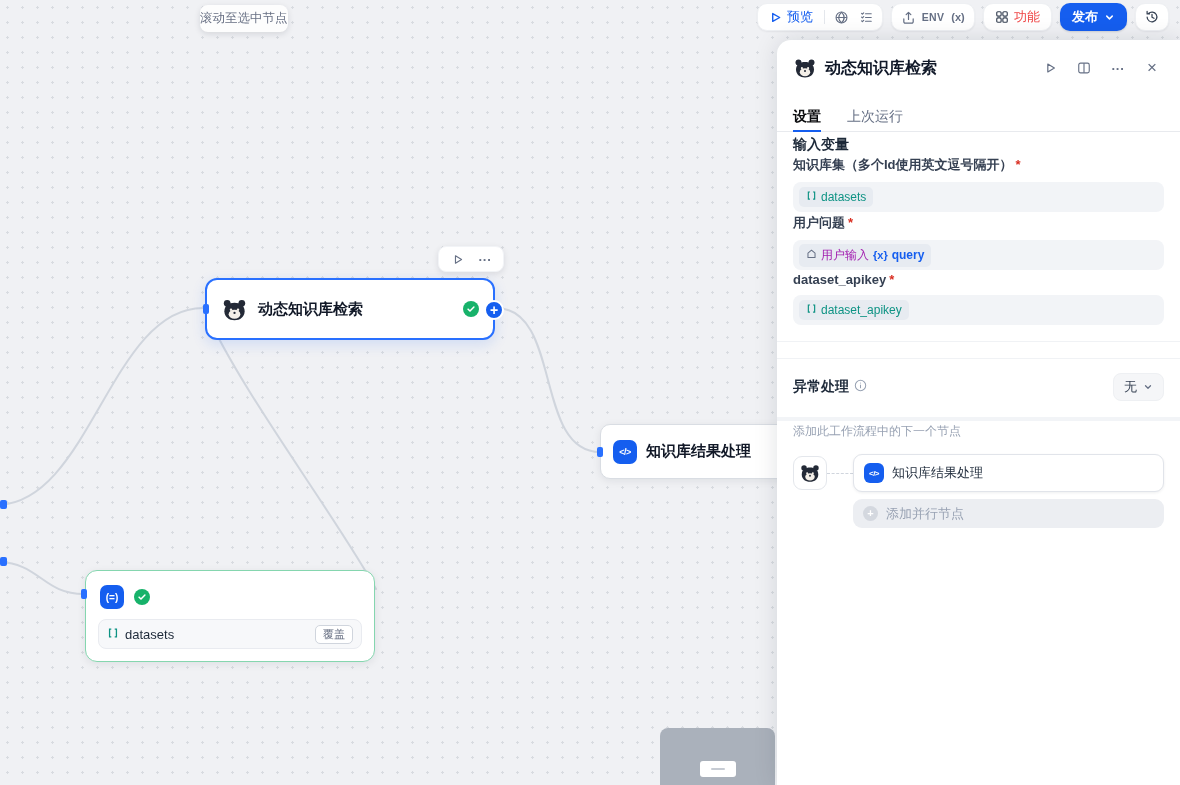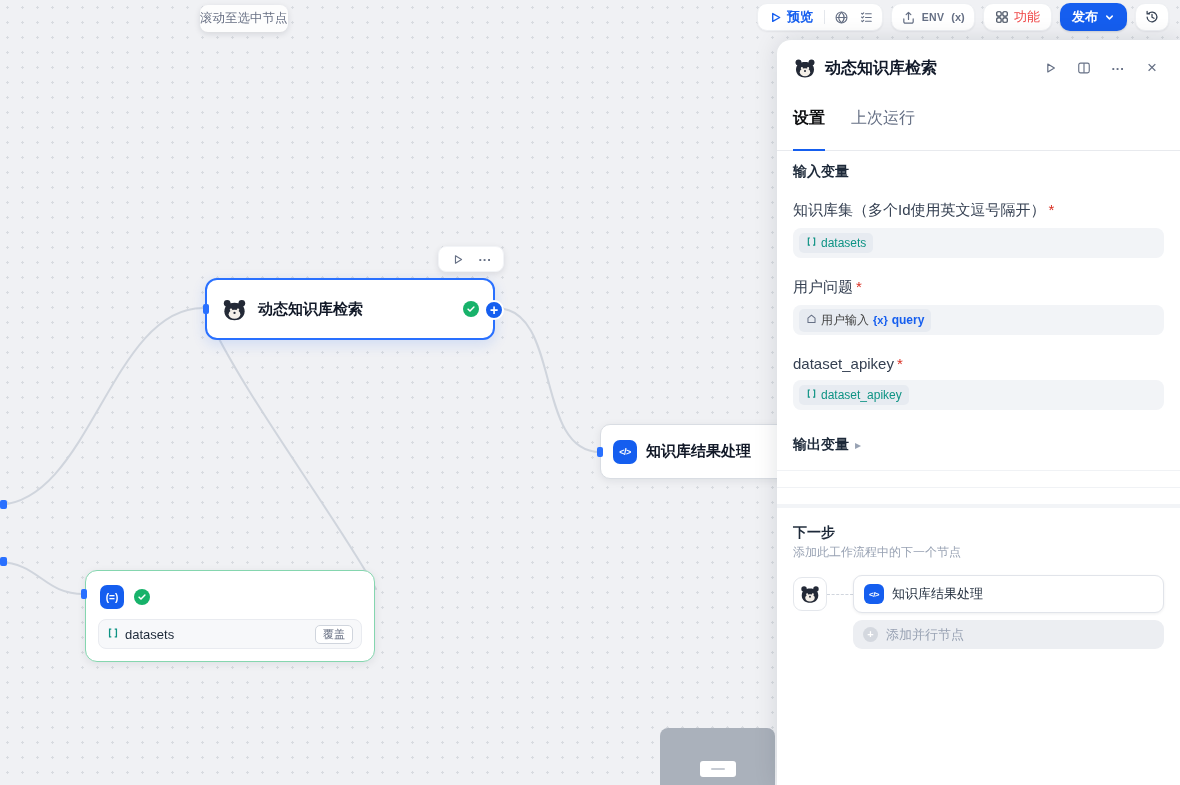--- a/index.html
+++ b/index.html
@@ -16,21 +16,21 @@
 
   .toast { position:absolute; left:200px; top:5px; z-index:7; background:#fdfdfd; border-radius:8px;
            padding:5px 0; font-size:12.5px; color:#676f83; box-shadow:0 2px 6px rgba(16,24,40,.12); }
 
   
   .toolbar { position:absolute; top:3px; right:11px; display:flex; gap:8px; align-items:center; z-index:8; }
   .tgroup { background:#fff; border:1px solid #eef0f3; border-radius:10px; height:28px; display:flex;
             align-items:center; padding:0 4px; gap:1px; box-shadow:0 1px 2px rgba(16,24,40,.06); }
   .tbtn { display:flex; align-items:center; gap:5px; padding:3px 7px; border-radius:7px; cursor:pointer;
           font-size:13px; color:#ef4444; }
-  .tbtn.blue { color:#155eef; font-weight:700; }
+  .tbtn.blue { color:#155eef; font-weight:400; }
   .tdiv { width:1px; height:14px; background:#e4e7ec; margin:0 3px; }
   .env { font-size:10.5px; font-weight:700; color:#667085; letter-spacing:.3px; }
   .varx { font-size:11px; font-weight:700; color:#667085; }
   .publish { background:#155eef; color:#fff; border-radius:10px; height:28px; display:flex; align-items:center;
              gap:6px; padding:0 12px; font-size:13px; font-weight:700; cursor:pointer;
              box-shadow:0 1px 2px rgba(16,24,40,.15); }
   .iconbtn { width:24px; height:24px; display:flex; align-items:center; justify-content:center;
              border-radius:6px; cursor:pointer; color:#667085; }
 
   
@@ -69,31 +69,31 @@
   .gray-box .dash { width:14px; height:2px; background:#c6cbd3; border-radius:1px; }
 
   
   .panel { position:absolute; top:40px; right:0; bottom:0; width:403px; background:#fff; z-index:10;
            border-radius:14px 0 0 0; box-shadow:0 0 24px rgba(16,24,40,.12); padding:12px 16px 0; overflow:hidden; }
   .p-head { display:flex; align-items:center; gap:8px; height:32px; }
   .p-title { font-size:16px; font-weight:700; color:#101828; flex:1; }
   .p-head .iconbtn { margin-left:2px; }
   .p-desc { margin-top:9px; font-size:13px; color:#98a2b3; }
   .tabs { display:flex; gap:26px; margin:20px -16px 0; padding:0 16px; border-bottom:1px solid #e8eaee; }
-  .tab { font-size:16px; color:#667085; padding:4px 0 20px; cursor:pointer;font-family:Liberation Serif, serif; }
+  .tab { font-size:14px; color:#667085; padding:4px 0 4px; cursor:pointer;font-family:Liberation Serif, serif; }
   .tab.active { color:#0b0c0e; font-weight:700; border-bottom:2px solid #155eef; margin-bottom:-1px; }
   .sec-title { font-size:14px; font-weight:700; color:#1d2939; }
-  .f-label { font-size:15px; color:#354052; margin-top:20px; }
+  .f-label { font-size:13px; color:#354052; margin-top:2px;font-weight:bold; }
   .req { color:#d92d20; margin-left:3px; }
   .field { margin-top:8px; background:#f2f4f7; border-radius:8px; height:30px; display:flex;
            align-items:center; padding:0 6px; }
   .chip { background:#e7ebf1; border-radius:5px; display:flex; align-items:center; gap:4px;
           padding:3px 7px; font-size:12px; }
   .chip .blue { color:#155eef; font-weight:700; }
-  .chip .nodename { color:#404040; }
+  .chip .nodename { color:#a21caf; }
   .braces { font-weight:700; font-size:11px; }
   .row { display:flex; align-items:center; justify-content:space-between; }
   .divider { height:1px; background:#f0f2f5; margin:16px -16px 0; }
   .thick-divider { height:4px; background:#f2f4f7; margin:16px -16px 0; }
   .caret { color:#98a2b3; font-size:12px; margin-left:6px; }
   .toggle { width:30px; height:16px; border-radius:999px; background:#e4e7ec; position:relative; cursor:pointer; }
   .toggle .knob { position:absolute; left:2px; top:2px; width:12px; height:12px; border-radius:50%;
                   background:#fff; box-shadow:0 1px 2px rgba(16,24,40,.2); }
   .select { display:flex; align-items:center; gap:6px; background:#f5f6f8; border:1px solid #eef0f3;
             border-radius:8px; padding:4px 10px; font-size:13px; color:#354052; cursor:pointer; }
@@ -102,21 +102,21 @@
   .next-bear { width:34px; height:34px; border:1px solid #e4e7ec; border-radius:9px; background:#fff;
                display:flex; align-items:center; justify-content:center; margin-top:2px; }
   .connector { width:26px; border-top:1px dashed #d0d5dd; margin-top:19px; }
   .next-cards { flex:1; }
   .next-card { background:#fff; border:1px solid #e1e4ea; border-radius:9px; height:38px; display:flex;
                align-items:center; gap:8px; padding:0 10px; box-shadow:0 1px 3px rgba(16,24,40,.07); cursor:pointer; }
   .next-card .t { font-size:13px; color:#1d2939; font-weight:400; }
   .parallel { margin-top:7px; background:#eceef2; border-radius:9px; height:29px; display:flex;
               align-items:center; gap:8px; padding:0 10px; color:#98a2b3; font-size:13px; cursor:pointer; }
   .pluscirc { width:15px; height:15px; border-radius:50%; background:#d4d8df; color:#fff; display:flex;
-              align-items:center; justify-content:center; font-size:11px; font-weight:700; line-height:1; } .mt20 { margin-top:12px; } .mt26 { margin-top:26px; } .mt14 { margin-top:14px; } .mt16 { margin-top:16px; }
+              align-items:center; justify-content:center; font-size:11px; font-weight:700; line-height:1; } .mt20 { margin-top:4px; } .mt26 { margin-top:26px; } .mt14 { margin-top:14px; } .mt16 { margin-top:16px; }
 </style>
 </head>
 <body>
 
 <div id="canvas">
 
   <svg class="edges" width="1180" height="785">
     <path d="M -4 505 C 90 505 110 308 203 308" stroke="#d0d5dd" stroke-width="2" fill="none" stroke-linecap="round"></path>
     <path d="M -4 562 C 40 562 42 594 84 594" stroke="#d0d5dd" stroke-width="2" fill="none" stroke-linecap="round"></path>
     <path d="M 376 589 C 335 515 240 390 206 312" stroke="#d0d5dd" stroke-width="2" fill="none" stroke-linecap="round"></path>
@@ -333,34 +333,46 @@
     <span class="chip">
       <span class="teal">
         <svg width="11" height="11" viewBox="0 0 14 14" fill="none" stroke="currentColor" stroke-width="1.5">
             <path d="M5 2.5H3v9h2M9 2.5h2v9H9"></path>
           </svg>
       </span>
       <span class="teal">dataset_apikey</span>
     </span>
   </div>
 
-  <div class="row mt26" style="justify-content:flex-start">
-    <span class="sec-title">输出变量</span>
-    <span class="caret">▸</span>
-  </div>
 
   <div class="divider"></div>
 
 
   <div class="divider"></div>
 
+  <div class="row mt14">
+    <span style="display:flex;align-items:center;gap:5px">
+      <span class="sec-title">异常处理</span>
+      <span>
+        <svg width="13" height="13" viewBox="0 0 14 14" fill="none" stroke="#98a2b3" stroke-width="1.1" stroke-linecap="round">
+            <circle cx="7" cy="7" r="5.6"></circle>
+            <path d="M7 6.5v3M7 4.2v.2"></path>
+          </svg>
+      </span>
+    </span>
+    <span class="select">
+      <span>无</span>
+      <svg width="10" height="10" viewBox="0 0 12 12" fill="none" stroke="#667085" stroke-width="1.5" stroke-linecap="round" stroke-linejoin="round">
+          <path d="M3 4.5l3 3 3-3"></path>
+        </svg>
+    </span>
+  </div>
 
   <div class="thick-divider"></div>
 
-  <div class="sec-title mt16">下一步</div>
   <div class="p-next-desc">添加此工作流程中的下一个节点</div>
 
   <div class="next-graph">
     <div class="next-bear">
       <span class="bear" style="width:22px;height:22px">
         <svg viewBox="0 0 24 24">
             <circle cx="5.5" cy="6.5" r="3" fill="#232936"></circle>
             <circle cx="18.5" cy="6.5" r="3" fill="#232936"></circle>
             <path d="M3 13.5c0-5 4-7.5 9-7.5s9 2.5 9 7.5-4 8-9 8-9-3-9-8z" fill="#232936"></path>
             <ellipse cx="12" cy="16.2" rx="5.2" ry="4" fill="#f4efe8"></ellipse>

